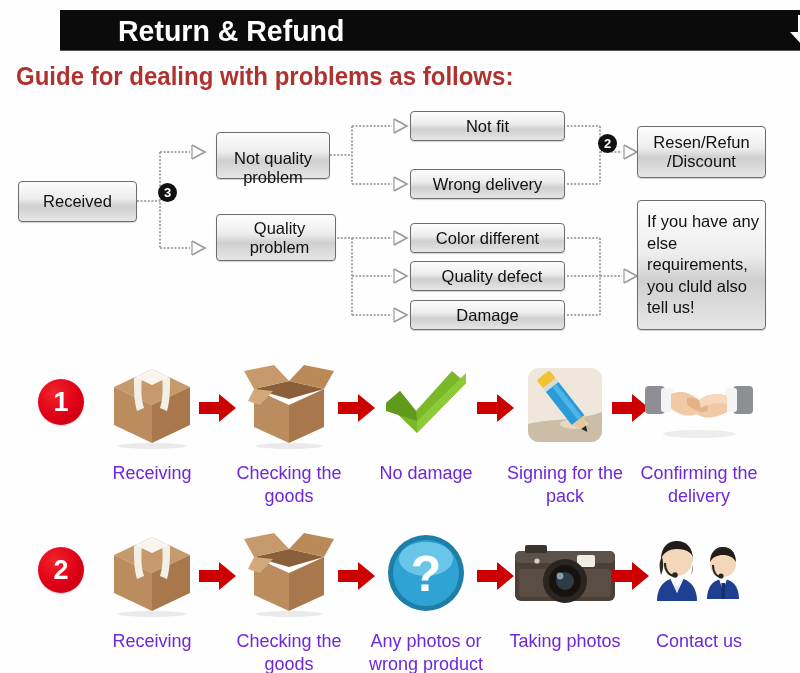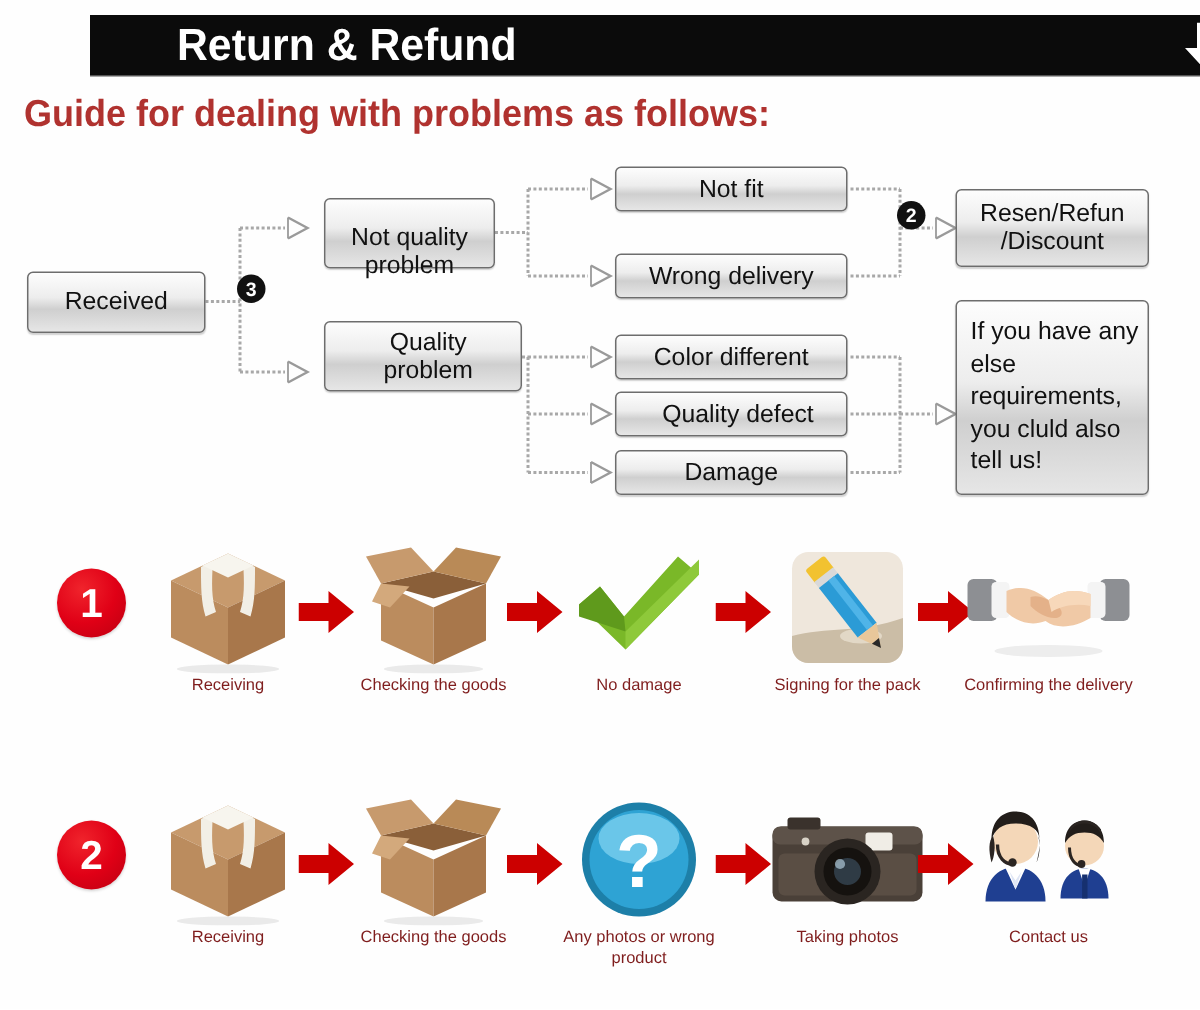--- a/index.html
+++ b/index.html
@@ -117,23 +117,23 @@
     width: 120px;
     text-align: center;
   }
   .step-art {
     height: 92px;
     display: flex;
     align-items: center;
     justify-content: center;
   }
   .step-label {
-    margin-top: 0;
-    font-size: 11px;
-    color: #7f1d1d;
+    margin-top: 11px;
+    font-size: 18px;
+    color: #6d28d9;
     line-height: 1.25;
     font-family: "Liberation Sans", sans-serif;
   }
   .red-circle {
     position: absolute;
     width: 46px;
     height: 46px;
     border-radius: 50%;
     background: radial-gradient(circle at 36% 30%, #f0242c 0%, #e00016 52%, #bb0011 100%);
     color: #fff;
@@ -219,21 +219,21 @@
     <div class="fbox" style="left:18px; top:81px; width:119px; height:41px;">Received</div>
 
     <div class="badge-dark" style="left:158px; top:83px;">3</div>
 
     <div class="fbox two-line" style="left:216px; top:32px; width:114px; height:47px;">
       <span style="display:block;margin-top:24px;">
         <span>Not quality</span><br>
         <span>problem</span>
       </span>
     </div>
-    <div class="fbox two-line" style="left:216px; top:114px; width:132px; height:47px;padding-left:7px;">
+    <div class="fbox two-line" style="left:216px; top:114px; width:120px; height:47px;padding-left:7px;">
       <span style="display:block;">
         <span>Quality</span><br>
         <span>problem</span>
       </span>
     </div>
 
     <div class="fbox" style="left:410px; top:11px; width:155px; height:30px;">Not fit</div>
     <div class="fbox" style="left:410px; top:123px; width:155px; height:30px;">Color different</div>
     <div class="fbox" style="left:410px; top:69px; width:155px; height:30px;">Wrong delivery</div>
     <div class="fbox" style="left:410px; top:161px; width:155px; height:30px;padding-left:9px;">Quality defect</div>

